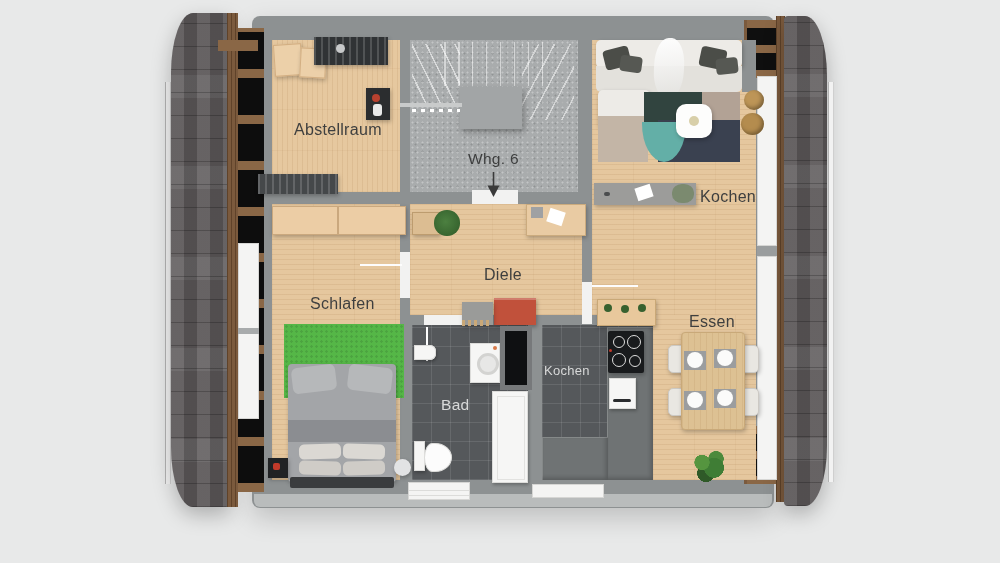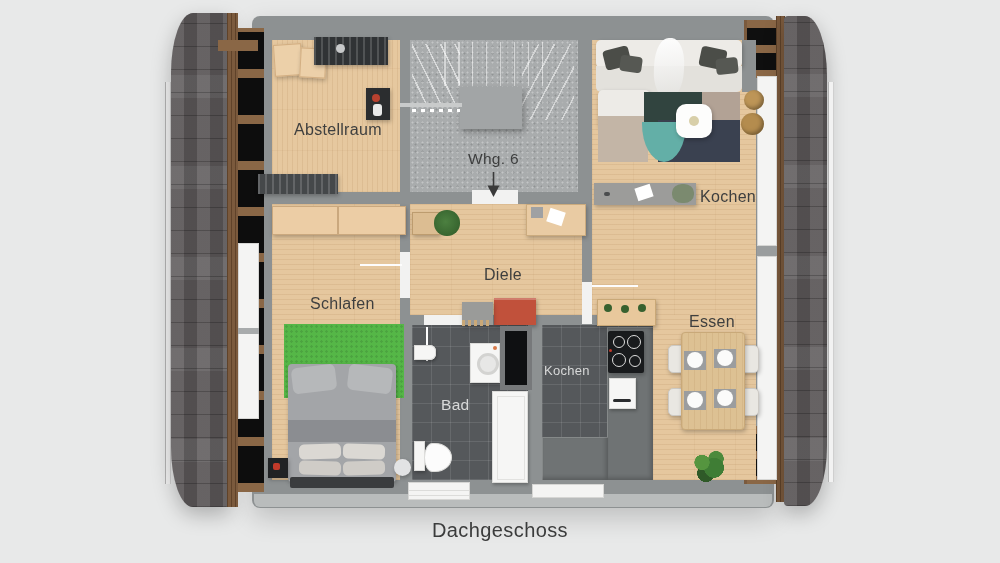--- a/index.html
+++ b/index.html
@@ -211,15 +211,14 @@
   <svg class="abs" style="left:485px;top:171px;" width="17" height="27" viewBox="0 0 17 27">
     <line x1="8.5" y1="1" x2="8.5" y2="17" stroke="#3a3a3a" stroke-width="1.6"></line>
     <path d="M2.5 14.5 L8.5 26 L14.5 14.5 Z" fill="#3a3a3a"></path>
   </svg>
   <span class="lbl" style="left:700px;top:188px;">Kochen</span>
   <span class="lbl" style="left:484px;top:266px;">Diele</span>
   <span class="lbl" style="left:310px;top:295px;">Schlafen</span>
   <span class="lbl lbl-light" style="left:441px;top:396px;font-size:15.5px;">Bad</span>
   <span class="lbl lbl-light" style="left:544px;top:363px;font-size:13px;">Kochen</span>
   <span class="lbl" style="left:689px;top:313px;">Essen</span>
-  <div class="cap" style="top:519px;">Dachgeschoss</div>
 
 </div>
 
 </body></html>

